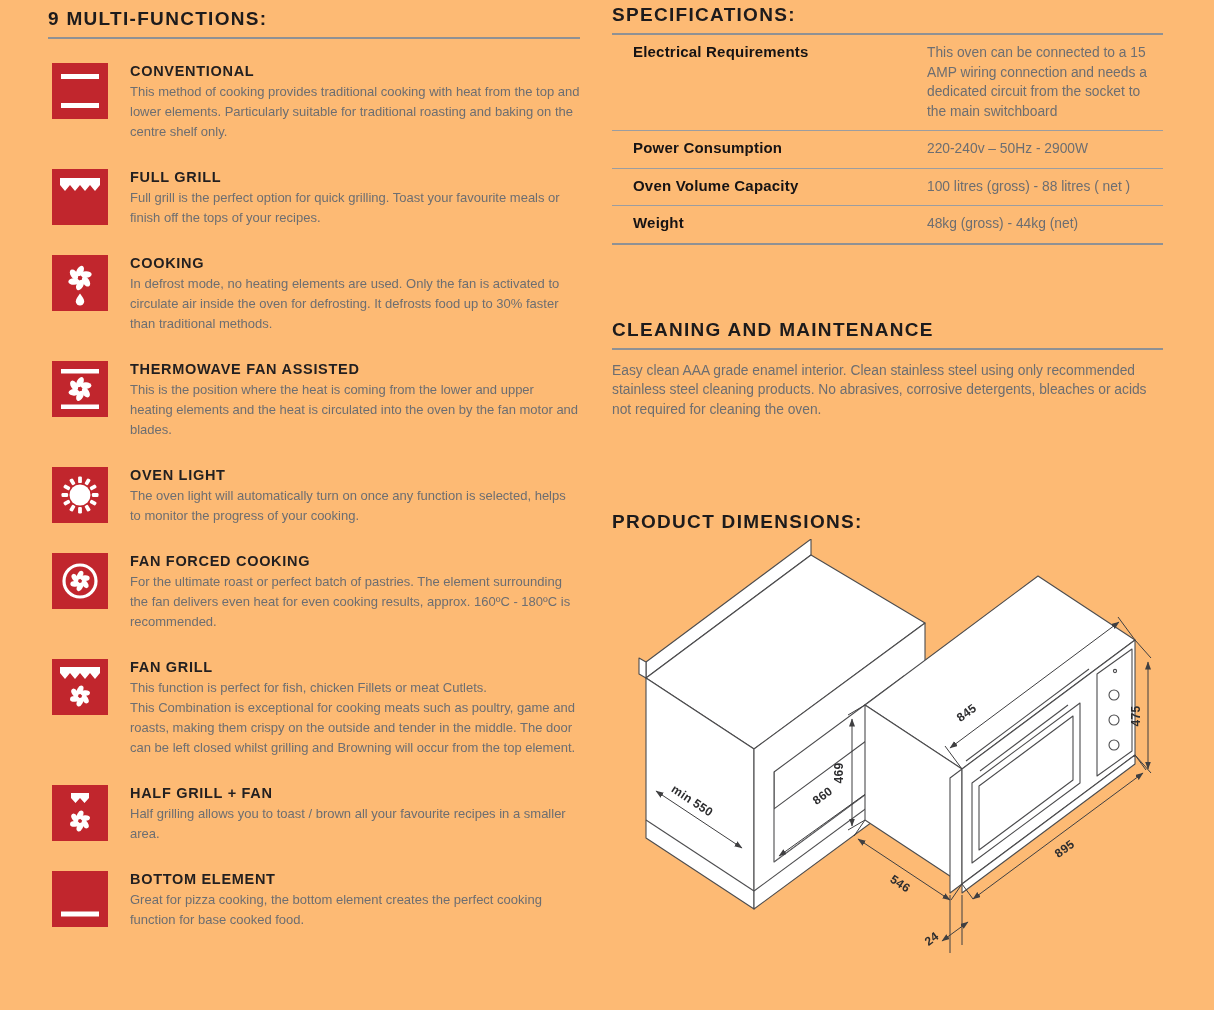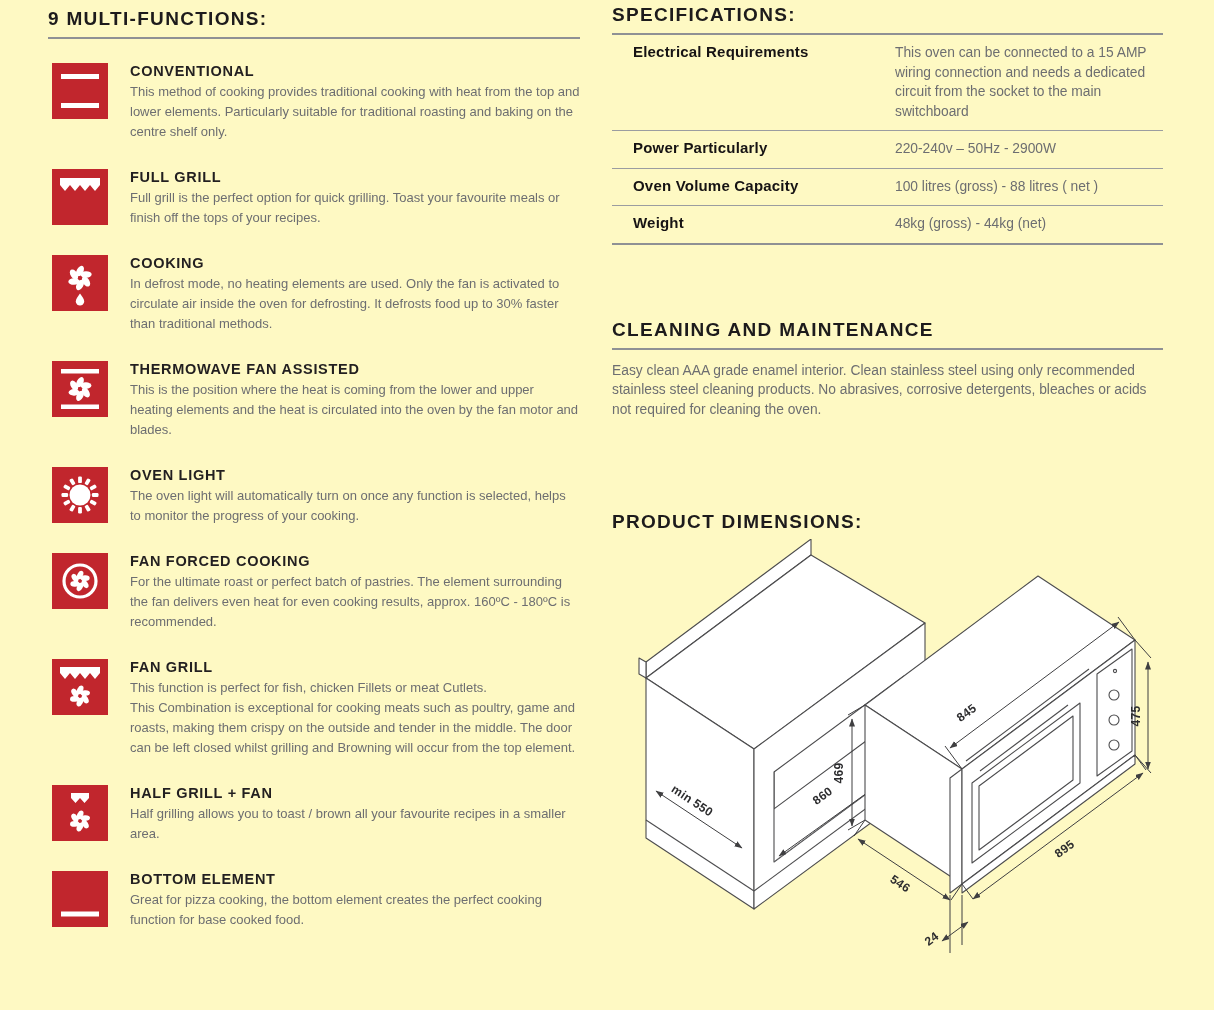--- a/index.html
+++ b/index.html
@@ -1,32 +1,32 @@
 <!DOCTYPE html>
 <html><head>
 <meta charset="utf-8">
 <style>
   html,body{margin:0;padding:0;background:#fff;}
-  #page{position:relative;width:1214px;height:1010px;background:#fef9c3;
+  #page{position:relative;width:1214px;height:1010px;background:#fdba74;
         font-family:"Liberation Sans",sans-serif;overflow:hidden;}
   .col-left{position:absolute;left:48px;top:8px;width:532px;}
   .col-right{position:absolute;left:612px;top:4px;width:551px;}
   .section-title{font-size:19px;font-weight:700;letter-spacing:1.3px;color:#1d1b1c;margin:0;}
   .rule{height:2px;background:#8f9194;margin-top:7px;}
   
   .mf-list{margin-top:24px;}
   .mf-item{display:flex;align-items:flex-start;margin-bottom:27px;}
   .mf-icon{width:56px;height:56px;background:#C1262D;margin-left:4px;flex:0 0 56px;}
   .mf-icon svg{display:block;}
   .mf-body{margin-left:22px;width:450px;}
   .mf-name{font-size:14.5px;font-weight:700;letter-spacing:.7px;color:#221f20;margin:0 0 3px;}
   .mf-desc{font-size:13px;line-height:20px;color:#6d6e71;margin:0;white-space:pre-line;}
   
   .spec-table{margin-top:7px;border-top:2px solid #8f9194;border-bottom:2px solid #8f9194;}
-  .spec-row{display:flex;border-bottom:1.5px solid #9b9da0;padding:8px 0 9px;}
+  .spec-row{display:flex;border-bottom:1.5px solid #9b9da0;padding:8px 0 9px;gap:32px;}
   .spec-row:last-child{border-bottom:none;}
   .spec-label{flex:0 0 283px;padding-left:21px;font-size:15px;font-weight:700;color:#161314;letter-spacing:.2px;box-sizing:border-box;}
   .spec-value{flex:1;font-size:13.8px;line-height:19.5px;color:#6d6e71;}
   
   .cleaning{margin-top:74px;}
   .cleaning-body{font-size:13.8px;line-height:19.5px;color:#6d6e71;margin:11px 0 12px;}
   
   .dims{margin-top:92px;}
   .drawing{margin-top:6px;}
   .ln{fill:none;stroke:#4c4c4e;stroke-width:1.1;stroke-linejoin:round;}
@@ -197,21 +197,21 @@
   <div class="col-right">
 
     <div>
       <h2 class="section-title">SPECIFICATIONS:</h2>
       <div class="spec-table">
         <div class="spec-row">
           <div class="spec-label">Electrical Requirements</div>
           <div class="spec-value">This oven can be connected to a 15 AMP wiring connection and needs a dedicated circuit from the socket to the main switchboard</div>
         </div>
         <div class="spec-row">
-          <div class="spec-label">Power Particularly</div>
+          <div class="spec-label">Power Consumption</div>
           <div class="spec-value">220-240v – 50Hz - 2900W</div>
         </div>
         <div class="spec-row">
           <div class="spec-label">Oven Volume Capacity</div>
           <div class="spec-value">100 litres (gross) - 88 litres ( net )</div>
         </div>
         <div class="spec-row">
           <div class="spec-label">Weight</div>
           <div class="spec-value">48kg (gross) - 44kg (net)</div>
         </div>

